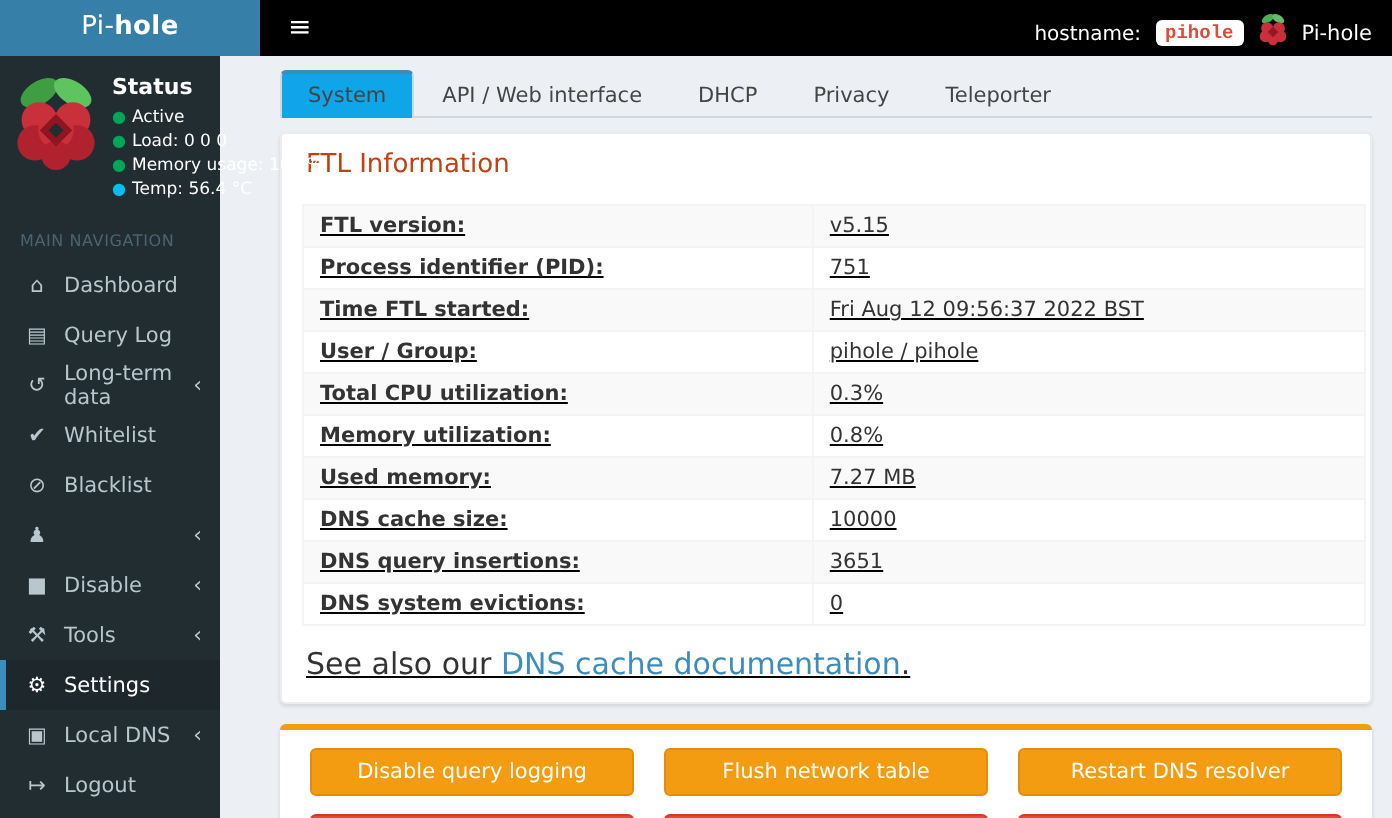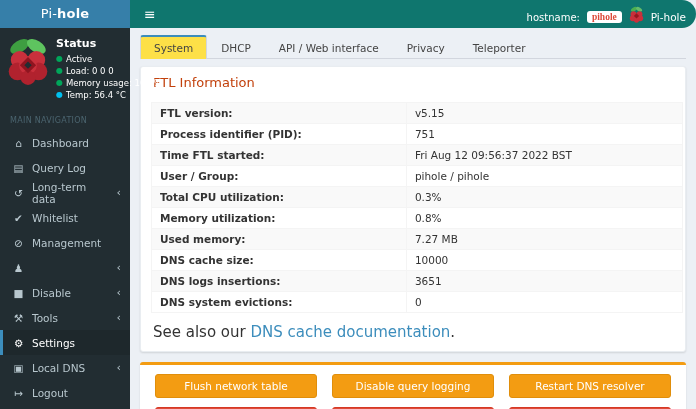--- a/index.html
+++ b/index.html
@@ -1,34 +1,34 @@
 <!DOCTYPE html>
 <html><head>
 <meta charset="utf-8">
 <style>
   * { margin:0; padding:0; box-sizing:border-box; }
   html,body { width:696px; height:409px; overflow:hidden;
               font-family:"DejaVu Sans","Liberation Sans",sans-serif; }
   body { background:#ecf0f5; position:relative; }
 
   
-  .navbar { height:28px; display:flex; background:#0f766e;border-radius:14px; }
+  .navbar { height:28px; display:flex; background:#000000; }
   .logo { width:130px; background:#367fa9; color:#fff; text-align:center;
           line-height:28px; font-size:13px; letter-spacing:.2px; flex:0 0 130px;}
   .logo b { font-weight:700; }
   .navbar-main { flex:1; display:flex; align-items:center; }
   .hamburger { color:#fff; font-size:14px; padding:0 14px; line-height:28px; cursor:pointer; }
   .navbar-right { margin-left:auto; display:flex; align-items:flex-end; gap:7px; padding-right:10px; }
   .hostname-label { color:#fff; font-size:10px; }
-  .hostname-badge { background:#fff; color:#dd4b39; font-family:Liberation Serif, serif;
+  .hostname-badge { background:#fff; color:#dd4b39; font-family:Liberation Mono, monospace;
                     font-size:9.5px; padding:1px 5px; border-radius:3px; font-weight:bold; }
   .user-label { color:#fff; font-size:10.5px; }
 
   
-  .sidebar { position:absolute; top:28px; left:0; width:130px; bottom:0; background:#222d32; }
+  .sidebar { position:absolute; top:28px; left:0; width:110px; bottom:0; background:#222d32; }
   .status-panel { display:flex; gap:7px; padding:9px 7px 8px 7px; align-items:flex-start; }
   .status-info { color:#fff; }
   .status-title { font-size:11px; font-weight:bold; margin-bottom:3px; }
   .status-line { font-size:8.5px; line-height:12px; display:flex; align-items:center; gap:3px; white-space:nowrap; }
   .dot { font-size:8px; line-height:8px; }
   .dot-green { color:#00a65a; }
   .dot-blue  { color:#00c0ef; }
 
   .nav-header { color:#4b646f; font-size:8px; padding:7px 10px 5px 10px; letter-spacing:.3px; }
   .nav-item { display:flex; align-items:center; height:25px; padding:0 9px;
@@ -37,27 +37,27 @@
   .nav-item .nicon { width:13px; text-align:center; font-size:10.5px; flex:0 0 13px; }
   .nav-item .chev { margin-left:auto; font-size:11px; color:#b8c7ce; }
   .nav-item.active { background:#1e282c; color:#fff; border-left:3px solid #3c8dbc; }
 
   
   .content { margin-left:130px; height:381px; padding:7px 10px 0 10px; }
 
   .tabs { display:flex; border-bottom:1px solid #d2d6de; }
   .tab { padding:6px 13px 5px 13px; font-size:10.5px; color:#444; cursor:pointer;
          border:1px solid transparent; border-bottom:none; margin-bottom:-1px; }
-  .tab.active { background:#fde047; border-color:#d2d6de; border-top:2px solid #3c8dbc;
+  .tab.active { background:#0ea5e9; border-color:#d2d6de; border-top:2px solid #3c8dbc;
                 border-radius:3px 3px 0 0; padding-top:5px; }
 
   .box { background:#fff; border-radius:3px; margin-top:7px;
          box-shadow:0 1px 2px rgba(0,0,0,.12); border:1px solid #e9edf1; }
   .box-header { padding:8px 12px; font-size:13px; color:#c2410c; }
-  .box-body { padding:4px 2px 9px 10px; }
+  .box-body { padding:4px 2px 9px 10px;text-decoration:underline; }
   table.kv { width:100%; border-collapse:collapse; font-size:10.5px; color:#333; }
   table.kv td { padding:4px 8px; border:1px solid #f4f4f4; }
   table.kv tr:nth-child(odd) { background:#f9f9f9; }
   td.k { font-weight:bold; width:48%; }
   .see-also { font-size:15px; color:#333; padding:10px 2px 1px 2px; }
   .see-also a { color:#3c8dbc; text-decoration:none; cursor:pointer; }
 
   .danger-box { background:#fff; border-radius:3px; margin-top:10px;
                 border-top:3px solid #f39c12; box-shadow:0 1px 2px rgba(0,0,0,.12);
                 padding:9px 10px 12px 10px; }
@@ -148,21 +148,21 @@
     <span class="nicon">↺</span>
     <span>Long-term data</span>
     <span class="chev">‹</span>
   </div>
   <div class="nav-item">
     <span class="nicon">✔</span>
     <span>Whitelist</span>
   </div>
   <div class="nav-item">
     <span class="nicon">⊘</span>
-    <span>Management</span>
+    <span>Blacklist</span>
   </div>
   <div class="nav-item">
     <span class="nicon">♟</span>
     <span class="chev">‹</span>
   </div>
   <div class="nav-item">
     <span class="nicon">■</span>
     <span>Disable</span>
     <span class="chev">‹</span>
   </div>
@@ -187,22 +187,22 @@
   <div class="nav-item">
     
     
   </div>
 </div>
 
 <div class="content">
 
   <div class="tabs">
     <div class="tab active">System</div>
+    <div class="tab">API / Web interface</div>
     <div class="tab">DHCP</div>
-    <div class="tab">API / Web interface</div>
     <div class="tab">Privacy</div>
     <div class="tab">Teleporter</div>
   </div>
 
   <div class="box">
     <div class="box-header">FTL Information</div>
     <div class="box-body">
       <table class="kv">
         <tbody>
           <tr>
@@ -231,37 +231,37 @@
             </tr>
           <tr>
             <td class="k">Used memory:</td>
             <td>7.27 MB</td>
             </tr>
           <tr>
             <td class="k">DNS cache size:</td>
             <td>10000</td>
             </tr>
           <tr>
-            <td class="k">DNS logs insertions:</td>
+            <td class="k">DNS query insertions:</td>
             <td>3651</td>
             </tr>
           <tr>
             <td class="k">DNS system evictions:</td>
             <td>0</td>
             </tr>
         </tbody>
       </table>
       <div class="see-also"><span>See also our </span><a>DNS cache documentation</a><span>.</span></div>
     </div>
   </div>
 
   <div class="danger-box">
     <div class="btn-grid">
+      <div class="btn btn-warning">Disable query logging</div>
       <div class="btn btn-warning">Flush network table</div>
-      <div class="btn btn-warning">Disable query logging</div>
       <div class="btn btn-warning">Restart DNS resolver</div>
       <div class="btn btn-danger">Flush logs (last 24 hours)</div>
       <div class="btn btn-danger">Power off system</div>
       <div class="btn btn-danger">Restart system</div>
     </div>
   </div>
 
 </div>
 
 </body></html>

